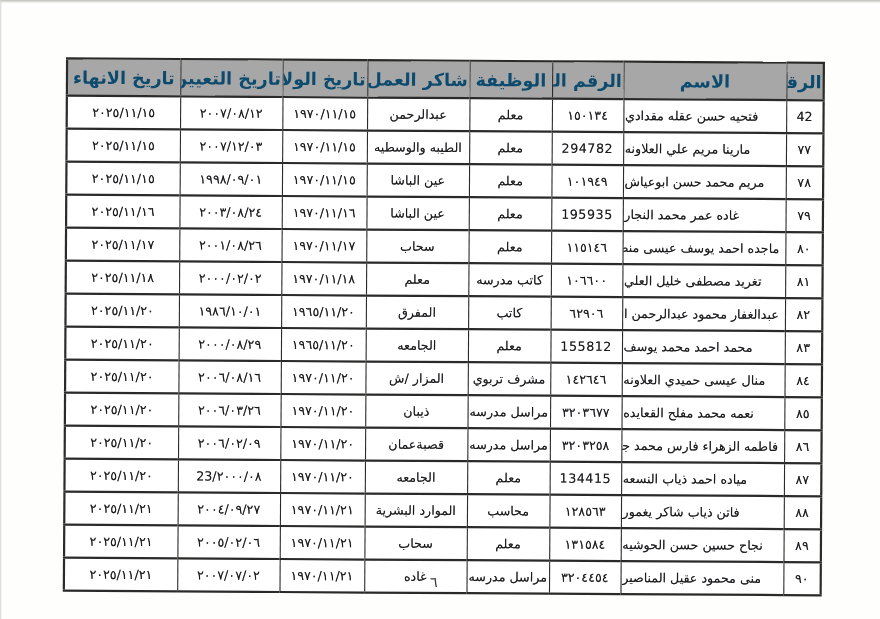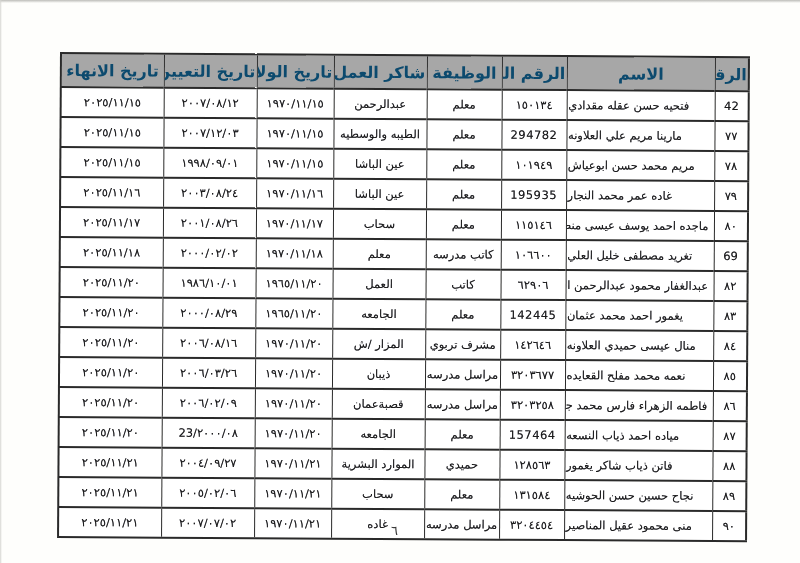--- a/index.html
+++ b/index.html
@@ -166,43 +166,43 @@
             <td class="col-row-number">٨٠</td>
             <td class="col-name">ماجده احمد يوسف عيسى منصور</td>
             <td class="col-ministry-number">١١٥١٤٦</td>
             <td class="col-job-title">معلم</td>
             <td class="col-work-center">سحاب</td>
             <td class="col-birth-date">١٩٧٠/١١/١٧</td>
             <td class="col-hire-date">٢٠٠١/٠٨/٢٦</td>
             <td class="col-end-date">٢٠٢٥/١١/١٧</td>
           </tr>
           <tr>
-            <td class="col-row-number">69</td>
+            <td class="col-row-number">٨١</td>
             <td class="col-name">تغريد مصطفى خليل العلي</td>
             <td class="col-ministry-number">١٠٦٦٠٠</td>
             <td class="col-job-title">كاتب مدرسه</td>
             <td class="col-work-center">معلم</td>
             <td class="col-birth-date">١٩٧٠/١١/١٨</td>
             <td class="col-hire-date">٢٠٠٠/٠٢/٠٢</td>
             <td class="col-end-date">٢٠٢٥/١١/١٨</td>
           </tr>
           <tr>
             <td class="col-row-number">٨٢</td>
             <td class="col-name">عبدالغفار محمود عبدالرحمن الجعبري</td>
             <td class="col-ministry-number">٦٢٩٠٦</td>
             <td class="col-job-title">كاتب</td>
-            <td class="col-work-center">العمل</td>
+            <td class="col-work-center">المفرق</td>
             <td class="col-birth-date">١٩٦٥/١١/٢٠</td>
             <td class="col-hire-date">١٩٨٦/١٠/٠١</td>
             <td class="col-end-date">٢٠٢٥/١١/٢٠</td>
           </tr>
           <tr>
             <td class="col-row-number">٨٣</td>
-            <td class="col-name">يغمور احمد محمد عثمان</td>
-            <td class="col-ministry-number">142445</td>
+            <td class="col-name">محمد احمد محمد يوسف</td>
+            <td class="col-ministry-number">155812</td>
             <td class="col-job-title">معلم</td>
             <td class="col-work-center">الجامعه</td>
             <td class="col-birth-date">١٩٦٥/١١/٢٠</td>
             <td class="col-hire-date">٢٠٠٠/٠٨/٢٩</td>
             <td class="col-end-date">٢٠٢٥/١١/٢٠</td>
           </tr>
           <tr>
             <td class="col-row-number">٨٤</td>
             <td class="col-name">منال عيسى حميدي العلاونه</td>
             <td class="col-ministry-number">١٤٢٦٤٦</td>
@@ -228,32 +228,32 @@
             <td class="col-ministry-number">٣٢٠٣٢٥٨</td>
             <td class="col-job-title">مراسل مدرسه</td>
             <td class="col-work-center">قصبةعمان</td>
             <td class="col-birth-date">١٩٧٠/١١/٢٠</td>
             <td class="col-hire-date">٢٠٠٦/٠٢/٠٩</td>
             <td class="col-end-date">٢٠٢٥/١١/٢٠</td>
           </tr>
           <tr>
             <td class="col-row-number">٨٧</td>
             <td class="col-name">مياده احمد ذياب النسعه</td>
-            <td class="col-ministry-number">157464</td>
+            <td class="col-ministry-number">134415</td>
             <td class="col-job-title">معلم</td>
             <td class="col-work-center">الجامعه</td>
             <td class="col-birth-date">١٩٧٠/١١/٢٠</td>
             <td class="col-hire-date">٢٠٠٠/٠٨/23</td>
             <td class="col-end-date">٢٠٢٥/١١/٢٠</td>
           </tr>
           <tr>
             <td class="col-row-number">٨٨</td>
             <td class="col-name">فاتن ذياب شاكر يغمور</td>
             <td class="col-ministry-number">١٢٨٥٦٣</td>
-            <td class="col-job-title">حميدي</td>
+            <td class="col-job-title">محاسب</td>
             <td class="col-work-center">الموارد البشرية</td>
             <td class="col-birth-date">١٩٧٠/١١/٢١</td>
             <td class="col-hire-date">٢٠٠٤/٠٩/٢٧</td>
             <td class="col-end-date">٢٠٢٥/١١/٢١</td>
           </tr>
           <tr>
             <td class="col-row-number">٨٩</td>
             <td class="col-name">نجاح حسين حسن الحوشيه</td>
             <td class="col-ministry-number">١٣١٥٨٤</td>
             <td class="col-job-title">معلم</td>

